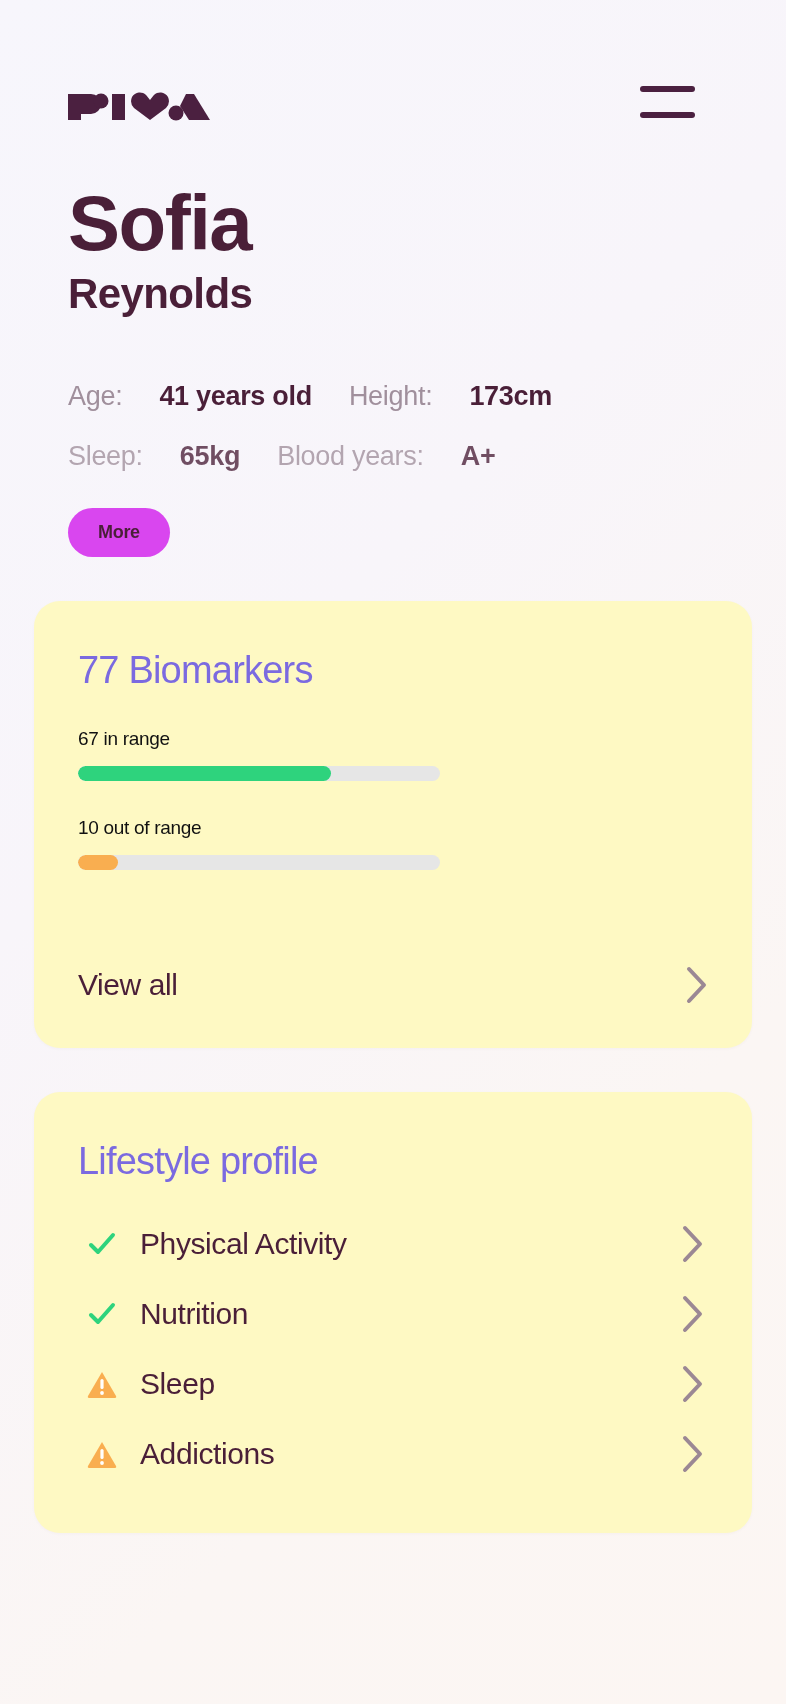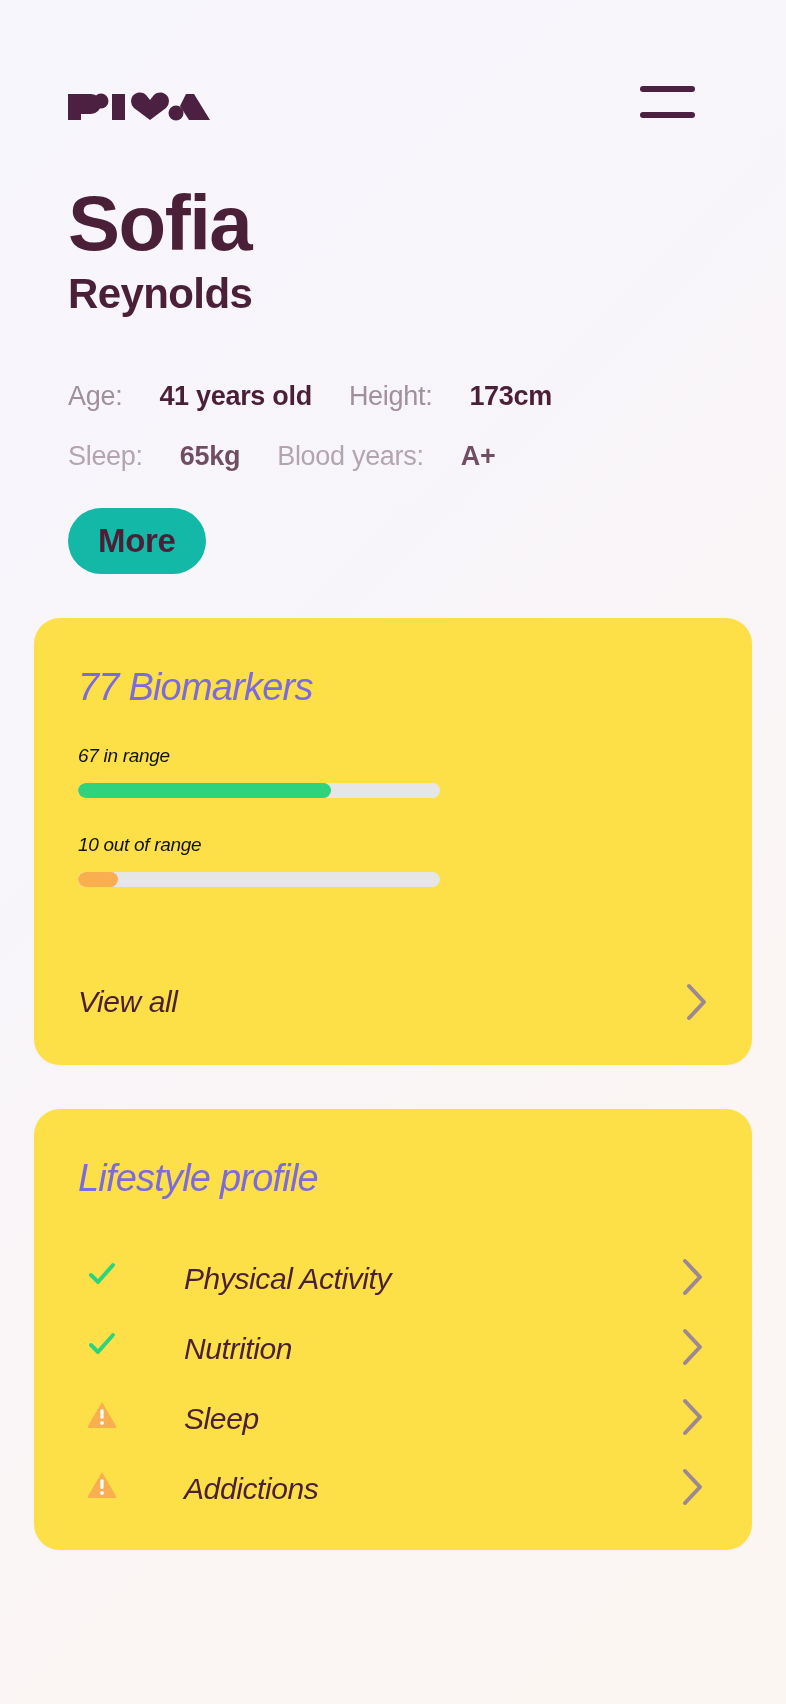--- a/index.html
+++ b/index.html
@@ -99,38 +99,37 @@
     letter-spacing: -0.3px;
   }
   .stat-gap { display: inline-block; width: 22px; }
 
   .more-btn {
     display: inline-block;
     margin-top: 22px;
     margin-left: 34px;
     padding: 14px 30px;
     border-radius: 40px;
-    background: #14b8a6;
-    color: #4a1f38;
-    font-size: 33px;
+    background: #d946ef;
+    color: #4a1f38;
+    font-size: 18px;
     font-weight: bold;
     letter-spacing: -0.3px;
     border: none;
     cursor: pointer;
     font-family: "Liberation Sans", sans-serif;
   }
 
   
   .card {
-    background: #fde047;
+    background: #fef9c3;
     border-radius: 26px;
     margin-top: 44px;
     padding: 48px 44px 44px 44px;
     box-shadow: 0 1px 3px rgba(90,50,80,0.035);
-    font-style: italic;
   }
 
   .card-title {
     font-size: 38px;
     color: #7b6ae0;
     letter-spacing: -0.8px;
     font-weight: normal;
   }
 
   
@@ -170,23 +169,22 @@
     width: 22px;
     height: 38px;
     flex: none;
   }
 
   
   .life-list { margin-top: 26px; }
   .life-row {
     height: 70px;
     display: flex;
-    align-items: flex-end;
+    align-items: center;
     cursor: pointer;
-    gap: 44px;
   }
   .life-icon {
     width: 48px;
     height: 44px;
     flex: none;
     display: flex;
     align-items: center;
     justify-content: center;
     margin-right: 14px;
   }

